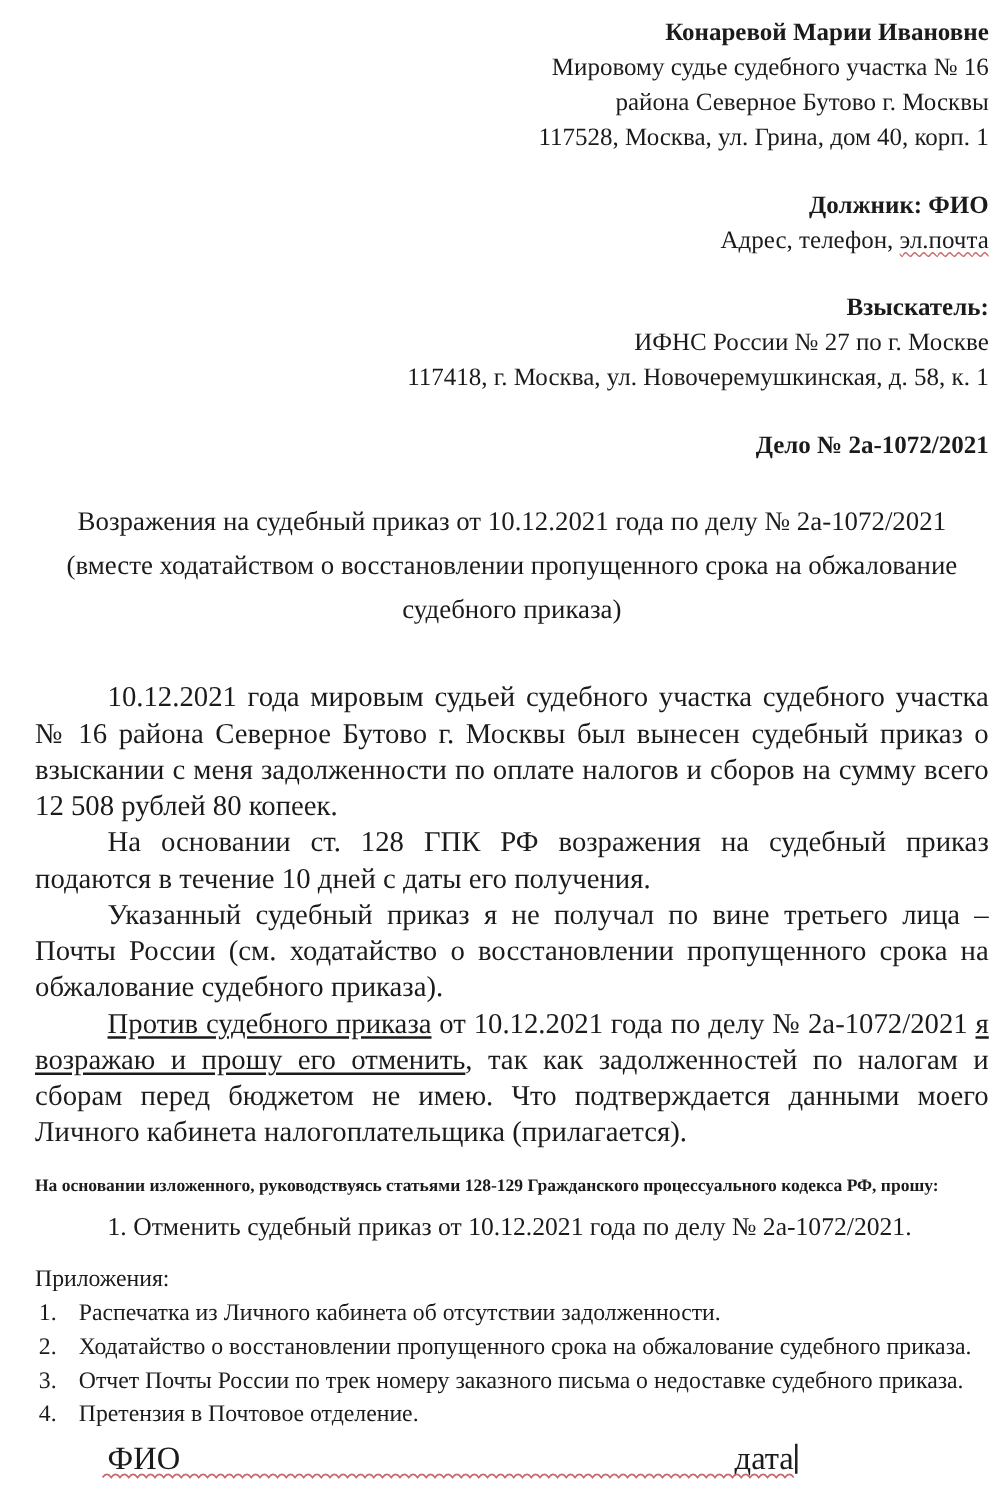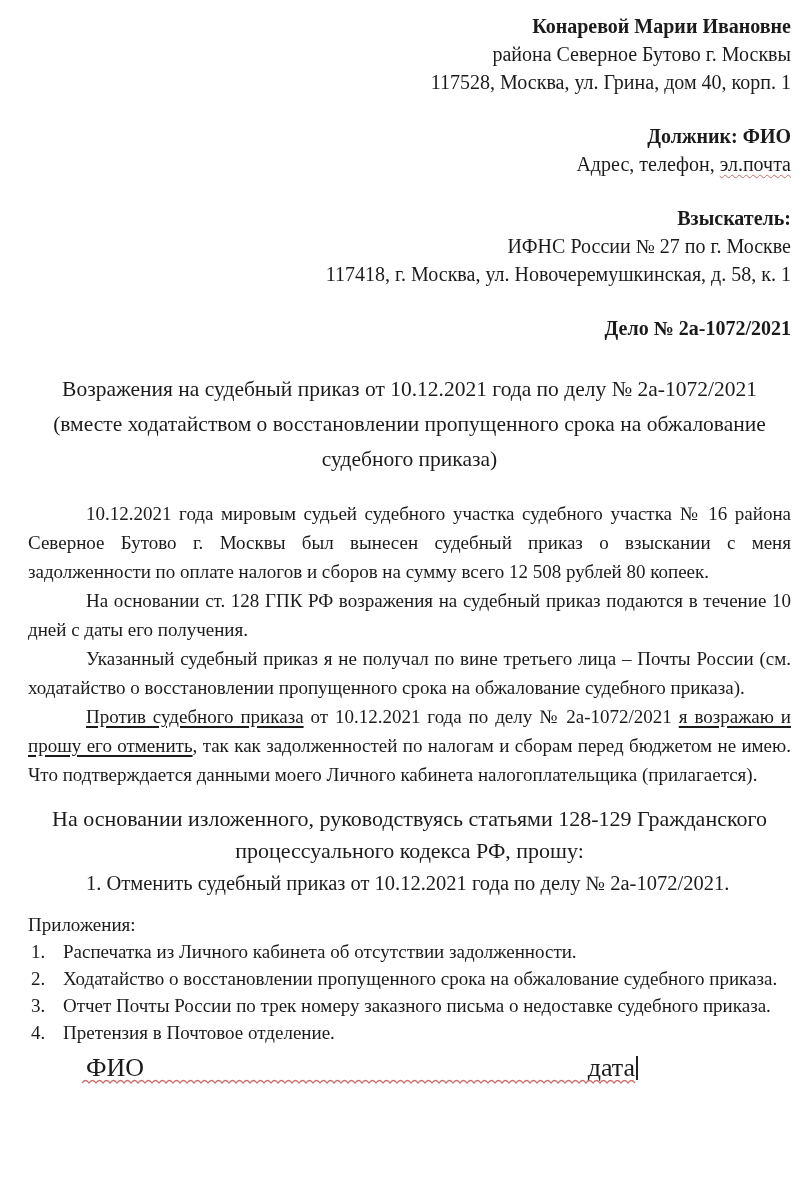--- a/index.html
+++ b/index.html
@@ -35,35 +35,34 @@
   
   .doc-title {
     margin-top: 30px;
     text-align: center;
     font-weight: normal;
     font-size: 21.5px;
     line-height: 35px;
   }
 
   
-  .doc-body { margin-top: 22px; font-size: 19px; line-height: 29px; text-align: justify; }
+  .doc-body { margin-top: 38px; font-size: 23px; line-height: 29px; text-align: justify; }
   .doc-body p { margin: 0; text-indent: 58px; }
   .emph {
     font-weight: normal;
     text-decoration: underline;
     text-decoration-thickness: 2px;
     text-underline-offset: 3px;
   }
 
   
   .request-heading {
     margin-top: 14px;
-    text-align: center;
-    font-weight: normal;
-    font-size: 22px;
+    font-weight: bold;
+    font-size: 14px;
     line-height: 32px;
   }
   .request-item {
     font-size: 20.5px;
     line-height: 32px;
     text-indent: 58px;
   }
 
   
   .attachments { margin-top: 12px; font-size: 19px; line-height: 27px; }
@@ -97,20 +96,21 @@
     overflow: visible;
   }
 </style>
 </head>
 <body>
 
 <div class="page">
 
   <div class="hdr-block hdr-recipient">
     <div class="bold">Конаревой Марии Ивановне</div>
+    <div>Мировому судье судебного участка № 16</div>
     <div>района Северное Бутово г. Москвы</div>
     <div>117528, Москва, ул. Грина, дом 40, корп. 1</div>
   </div>
 
   <div class="hdr-block hdr-debtor">
     <div class="bold">Должник: ФИО</div>
     <div><span>Адрес, телефон, </span><span class="misspelled">эл.почта</span></div>
   </div>
 
   <div class="hdr-block hdr-claimant">

